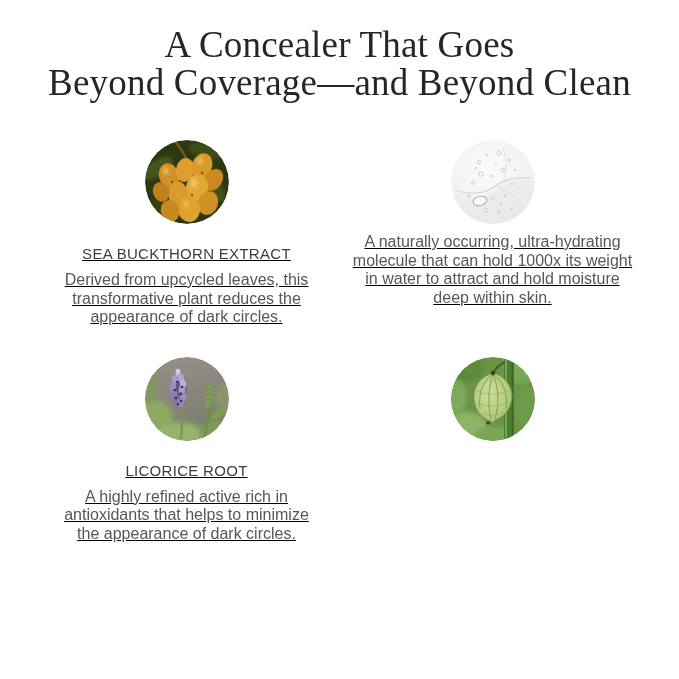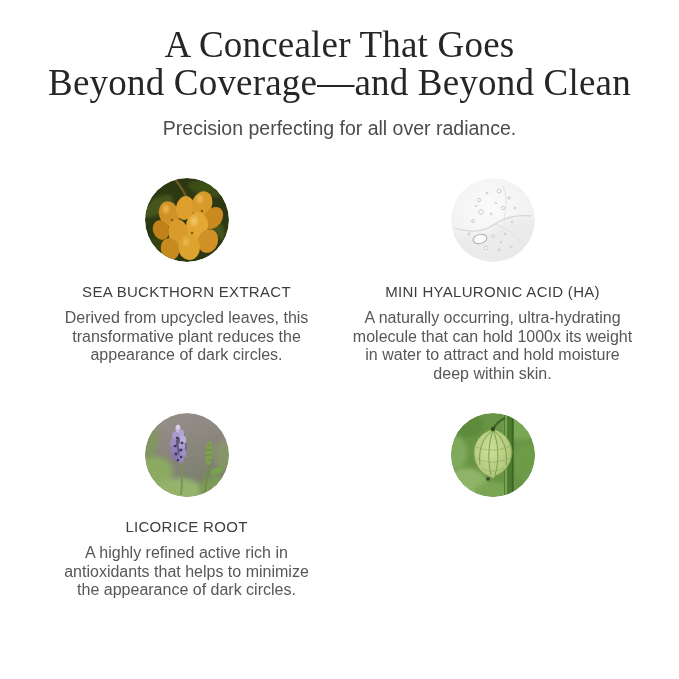--- a/index.html
+++ b/index.html
@@ -16,20 +16,21 @@
     letter-spacing:0.2px;
   }
   .subtitle{
     margin:14px 0 0 0;text-align:center;
     font-size:19.5px;line-height:24px;color:#4c4c4c;font-weight:400;
   }
   .grid{
     margin:38px auto 0 auto;width:612px;
     display:grid;grid-template-columns:306px 306px;grid-row-gap:30px;
     align-content:start;
+    text-decoration:underline;
   }
   .cell{text-align:center;}
   .circle{
     width:84px;height:84px;margin:0 auto;border-radius:50%;overflow:hidden;
     line-height:0;
   }
   .circle svg{display:block;}
   .ing-heading{
     margin:22px 0 0 0;font-size:15px;line-height:16px;font-weight:400;
     color:#3d3d3d;letter-spacing:0.3px;
@@ -39,21 +40,20 @@
     white-space:pre-line;font-weight:400;
   }
 </style>
 </head>
 <body>
 
 <div class="page">
 
   <h1 class="title">A Concealer That Goes
 Beyond Coverage—and Beyond Clean</h1>
-  <p class="subtitle">Precision perfecting for all over radiance.</p>
 
   <div class="grid">
 
     <div class="cell">
       <div class="circle">
         <svg width="84" height="84" viewBox="0 0 84 84">
           <defs>
             <clipPath id="c1">
                 <circle cx="42" cy="42" r="42"></circle>
               </clipPath>
@@ -138,21 +138,20 @@
             <path d="M24 60 Q28 57 33 59" stroke="#ffffff" stroke-width="1.2" fill="none" opacity="0.9"></path>
             <g fill="#9d9d9d">
               <circle cx="45" cy="25" r="0.7"></circle>
                 <circle cx="61" cy="44" r="0.7"></circle>
               <circle cx="25" cy="28" r="0.7"></circle>
                 <circle cx="50" cy="64" r="0.7"></circle>
             </g>
           </g>
         </svg>
       </div>
-      <h2 class="ing-heading">MINI HYALURONIC ACID (HA)</h2>
       <p class="ing-body">A naturally occurring, ultra-hydrating
 molecule that can hold 1000x its weight
 in water to attract and hold moisture
 deep within skin.</p>
     </div>
 
     <div class="cell">
       <div class="circle">
         <svg width="84" height="84" viewBox="0 0 84 84">
           <defs>

